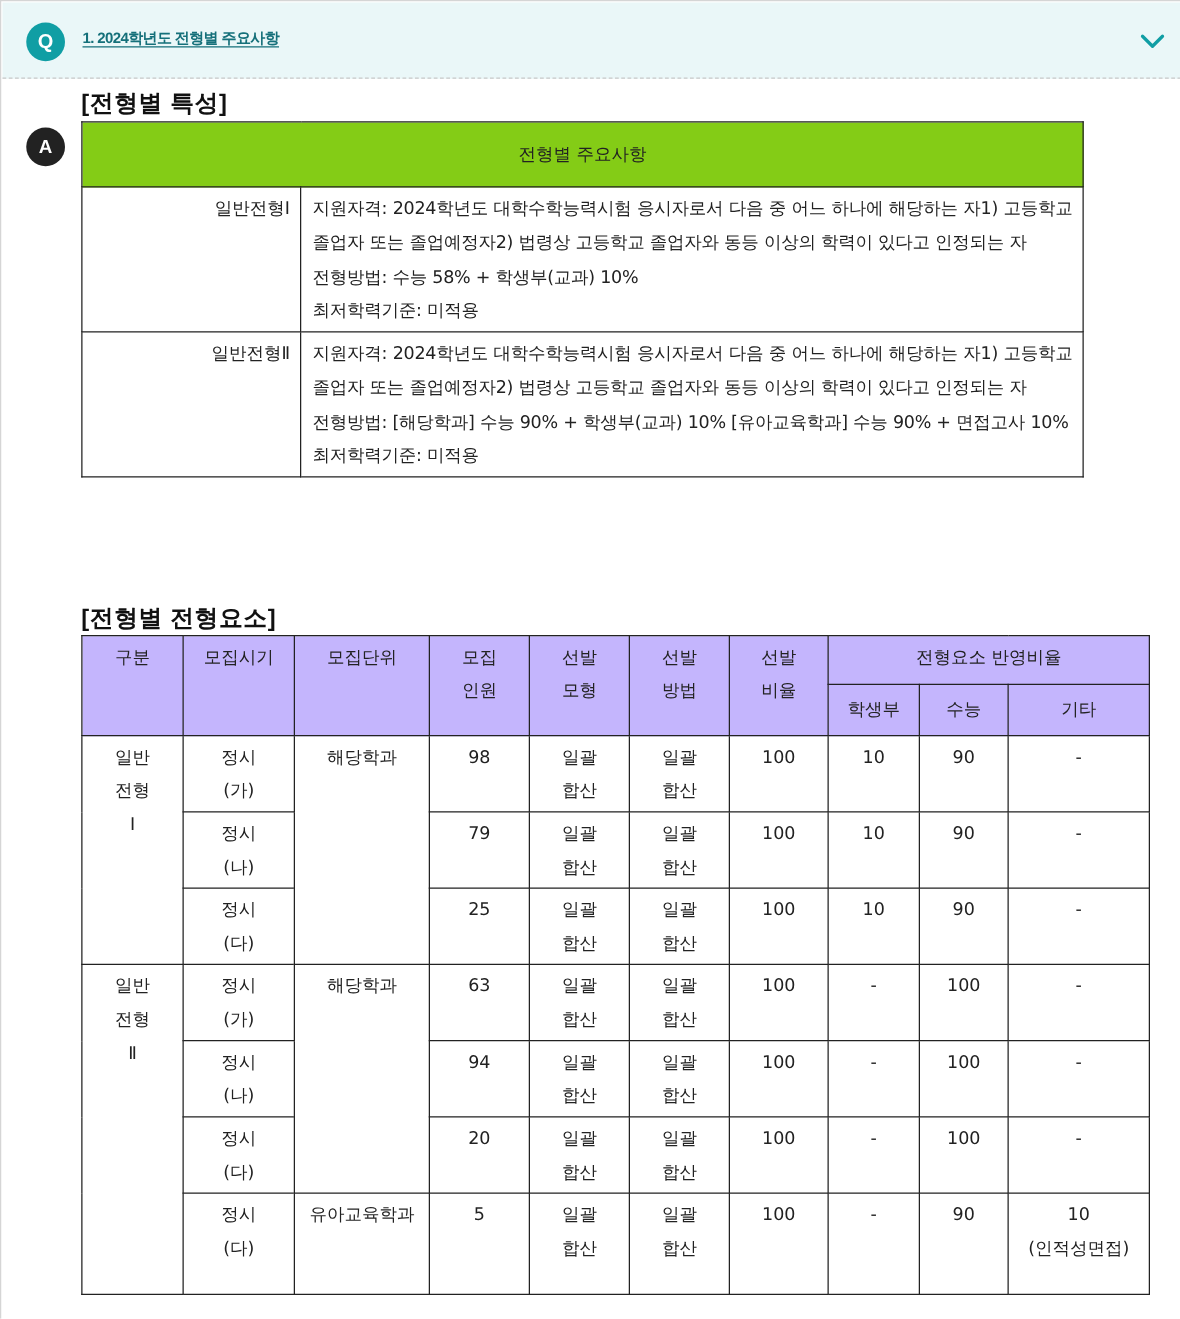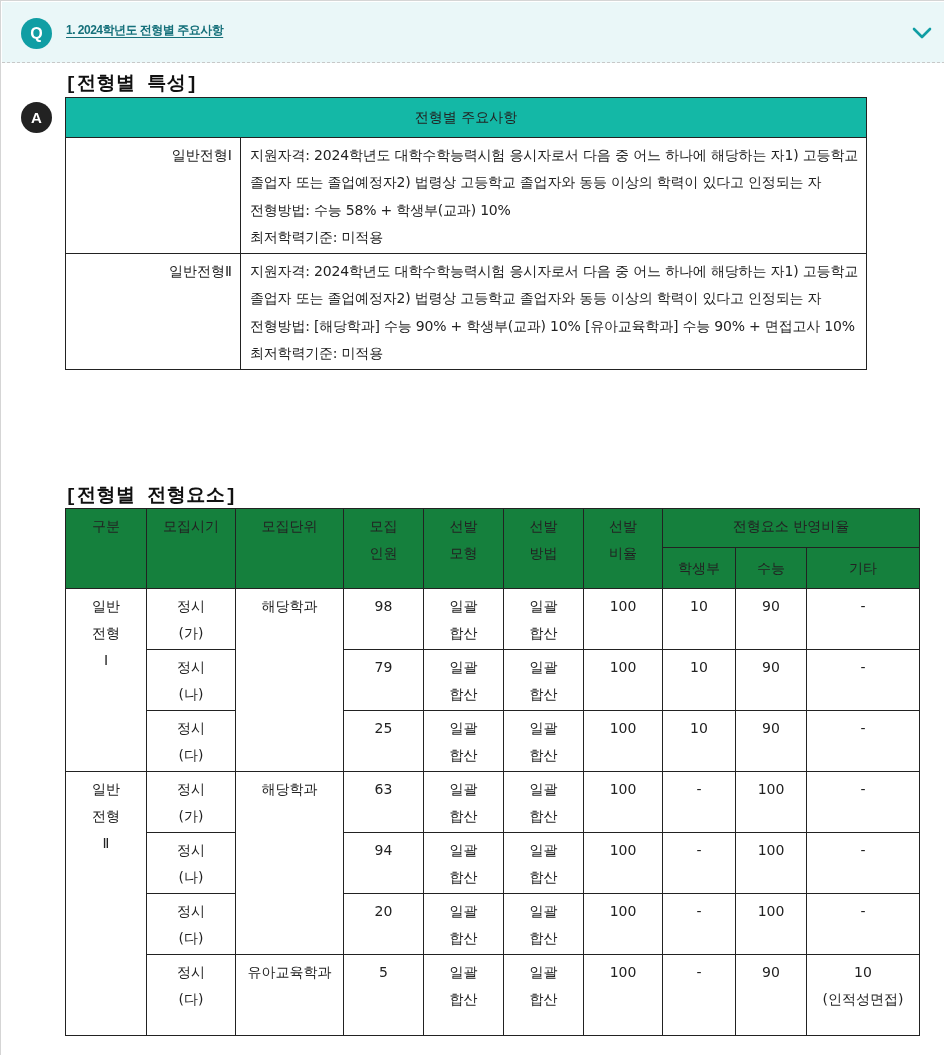--- a/index.html
+++ b/index.html
@@ -4,30 +4,30 @@
 <style>
   * { box-sizing: border-box; margin: 0; padding: 0; }
   html, body { width: 944px; height: 1055px; background: #ffffff; overflow: hidden; }
   body { font-family: "DejaVu Sans", "Liberation Sans", sans-serif; color: #222; position: relative; }
   .frame { position: absolute; left: 0; top: 0; width: 944px; height: 1055px; border-left: 1px solid #d5d5d5; border-top: 1px solid #d5d5d5; }
   .q-bar { position: absolute; left: 1px; top: 1px; width: 943px; height: 61px; background: #eaf7f8; border-bottom: 1px dashed #c8c8c8; }
   .q-badge { position: absolute; left: 19px; top: 16px; width: 31px; height: 31px; border-radius: 50%; background: #109ea4; color: #fff; font-family: "Liberation Sans", sans-serif; font-weight: bold; font-size: 16px; display: flex; align-items: center; justify-content: center; }
   .q-title { position: absolute; left: 64px; top: 20px; font-size: 12px; font-weight: bold; color: #15707a; text-decoration: underline; text-underline-offset: 3px; letter-spacing: -0.5px; font-family: "Liberation Sans", sans-serif; cursor: pointer; }
   .chev { position: absolute; left: 908px; top: 22px; width: 24px; height: 18px; cursor: pointer; }
   .a-badge { position: absolute; left: 20px; top: 101px; width: 31px; height: 31px; border-radius: 50%; background: #222; color: #fff; font-family: "Liberation Sans", sans-serif; font-weight: bold; font-size: 15px; display: flex; align-items: center; justify-content: center; }
-  .sec-title { position: absolute; left: 64px; font-size: 19px; font-weight: bold; color: #111; font-family: Liberation Mono, monospace; letter-spacing: 0.5px; }
+  .sec-title { position: absolute; left: 64px; font-size: 19px; font-weight: bold; color: #111; font-family: Liberation Sans, sans-serif; letter-spacing: 0.5px; }
   table { border-collapse: collapse; position: absolute; font-size: 14px; font-family: "DejaVu Sans", sans-serif; color: #222; }
   td, th { border: 1px solid #222; font-weight: normal; }
   .t1 { left: 64px; top: 96px; width: 802px; }
-  .t1 th { background: #14b8a6; height: 40px; text-align: center; }
+  .t1 th { background: #84cc16; height: 52px; text-align: center; }
   .t1 td { vertical-align: top; line-height: 27.3px; padding: 4px 8px 2px 9px; }
   .t1 td.lbl { text-align: right; width: 175px; }
   .t1 td.body { letter-spacing: -0.2px; word-break: keep-all; text-align: justify; }
   .t2 { left: 64px; top: 507px; width: 854px; table-layout: fixed; }
-  .t2 th { background: #15803d; text-align: center; vertical-align: top; line-height: 27px; padding-top: 4px; }
+  .t2 th { background: #c4b5fd; text-align: center; vertical-align: top; line-height: 27px; padding-top: 4px; }
   .t2 td { text-align: center; vertical-align: top; line-height: 27px; padding-top: 4px; }
   .t2 tr.h1 th { height: 39px; }
   .t2 tr.h2 th { height: 41px; vertical-align: middle; padding-top: 0; }
   .t2 tr.r td { height: 61px; }
   .t2 tr.r.last td { height: 81px; }
 </style>
 </head>
 <body>
 
 <div class="frame">

